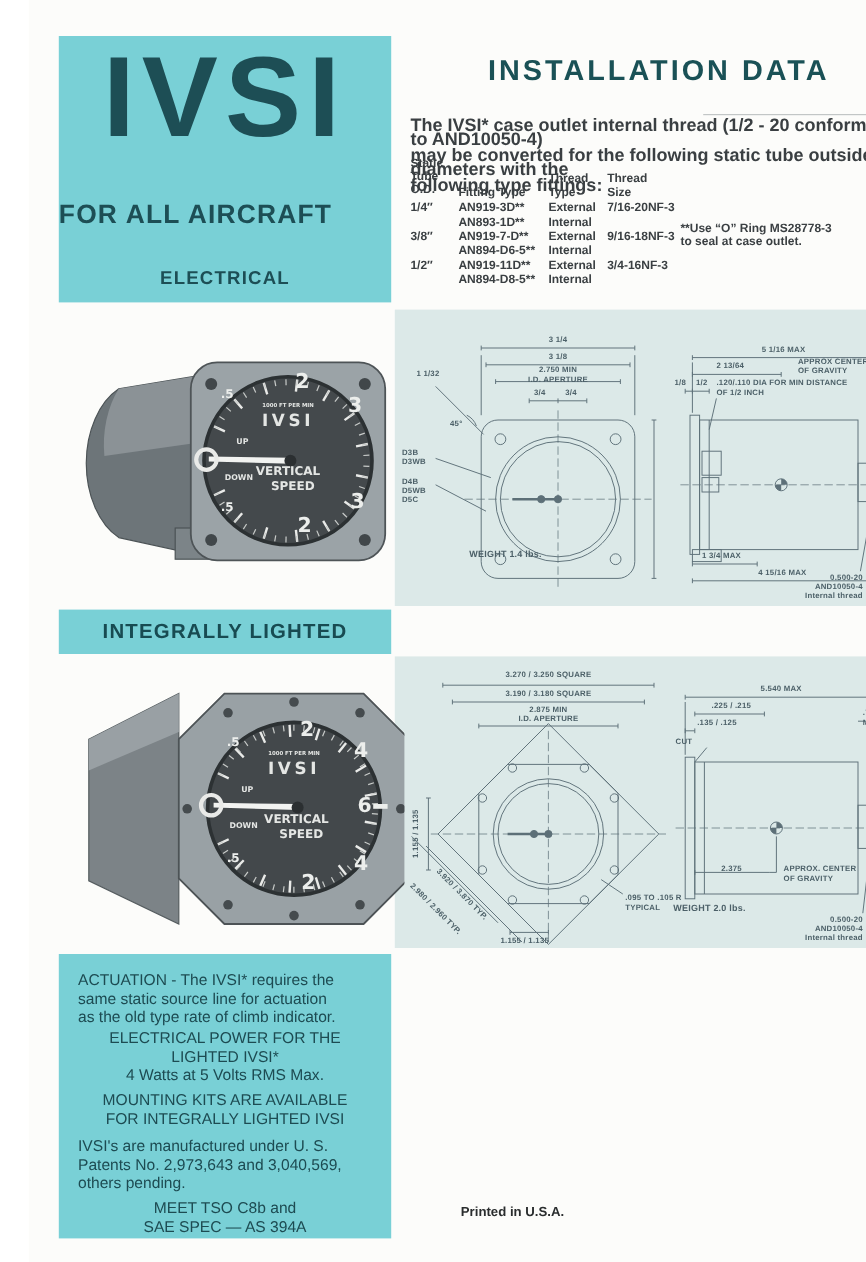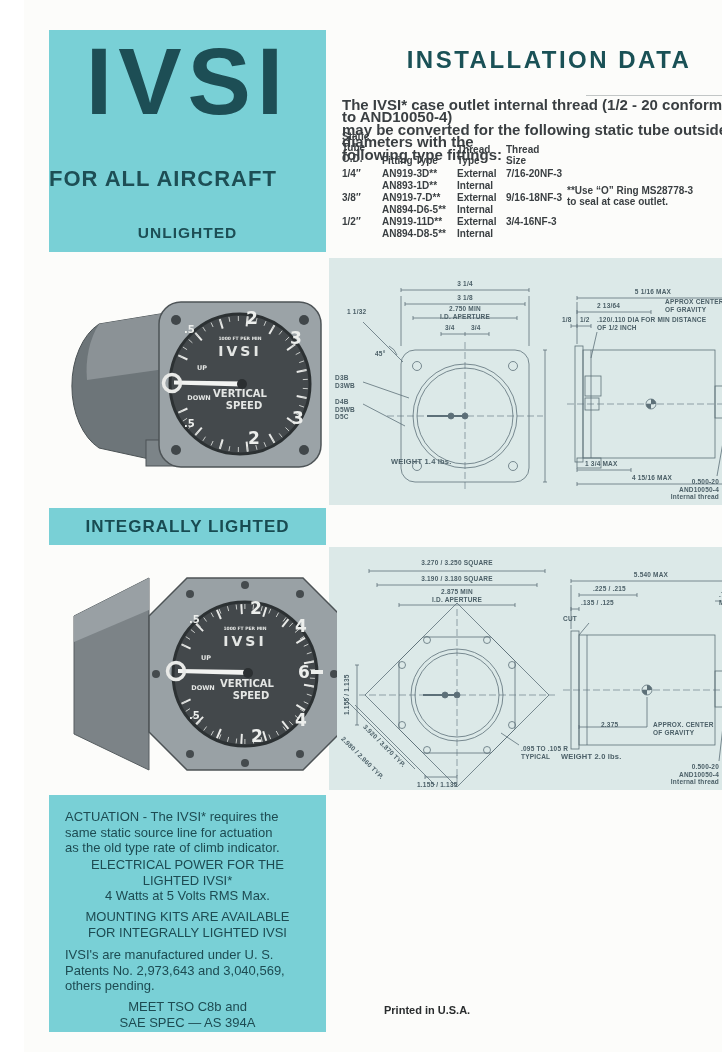--- a/index.html
+++ b/index.html
@@ -36,21 +36,21 @@
   .hairline{background:#c2c6c6;}
 </style>
 </head>
 <body>
 
 <div id="page">
 
   <div class="abs teal" style="left:25px;top:30px;width:277px;height:222px;">
     <div class="abs brand-title" style="left:0;top:4px;width:277px;">IVSI</div>
     <div class="abs brand-sub" style="left:0;top:136px;width:277px;">FOR ALL AIRCRAFT</div>
-    <div class="abs brand-variant" style="left:0;top:194px;width:277px;">UNLIGHTED</div>
+    <div class="abs brand-variant" style="left:0;top:194px;width:277px;">ELECTRICAL</div>
   </div>
 
   <div class="abs inst-title" style="left:340px;top:46px;width:370px;">INSTALLATION DATA</div>
   <div class="abs hairline" style="left:562px;top:95px;width:160px;height:1px;"></div>
   <div class="abs intro" style="left:318px;top:99px;width:404px;">The IVSI* case outlet internal thread (1/2 - 20 conforming to AND10050-4)
 may be converted for the following static tube outside diameters with the
 following type fittings:</div>
 
   <div class="abs tbl" style="left:318px;top:131px;width:404px;height:112px;">
     <span style="left:0;top:0;">Static

